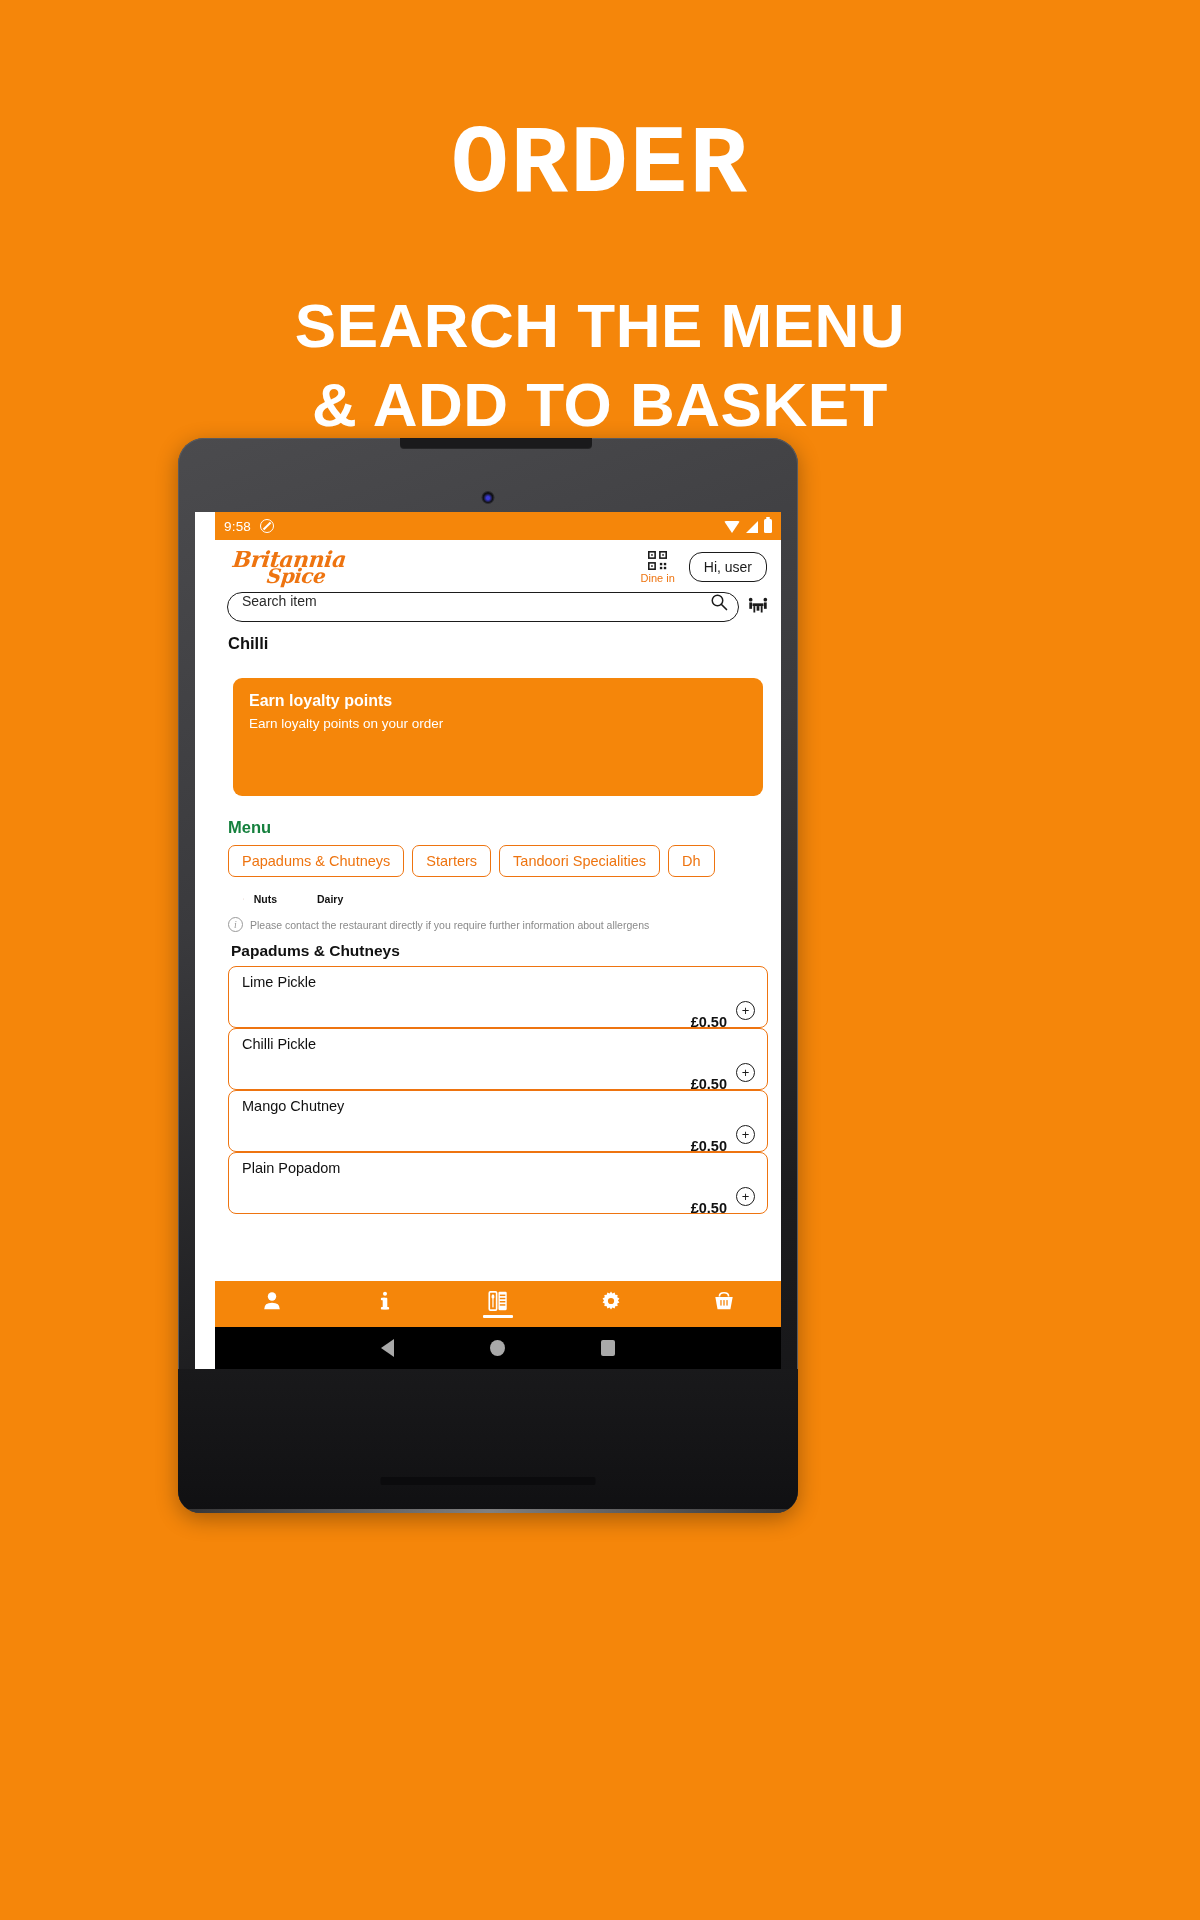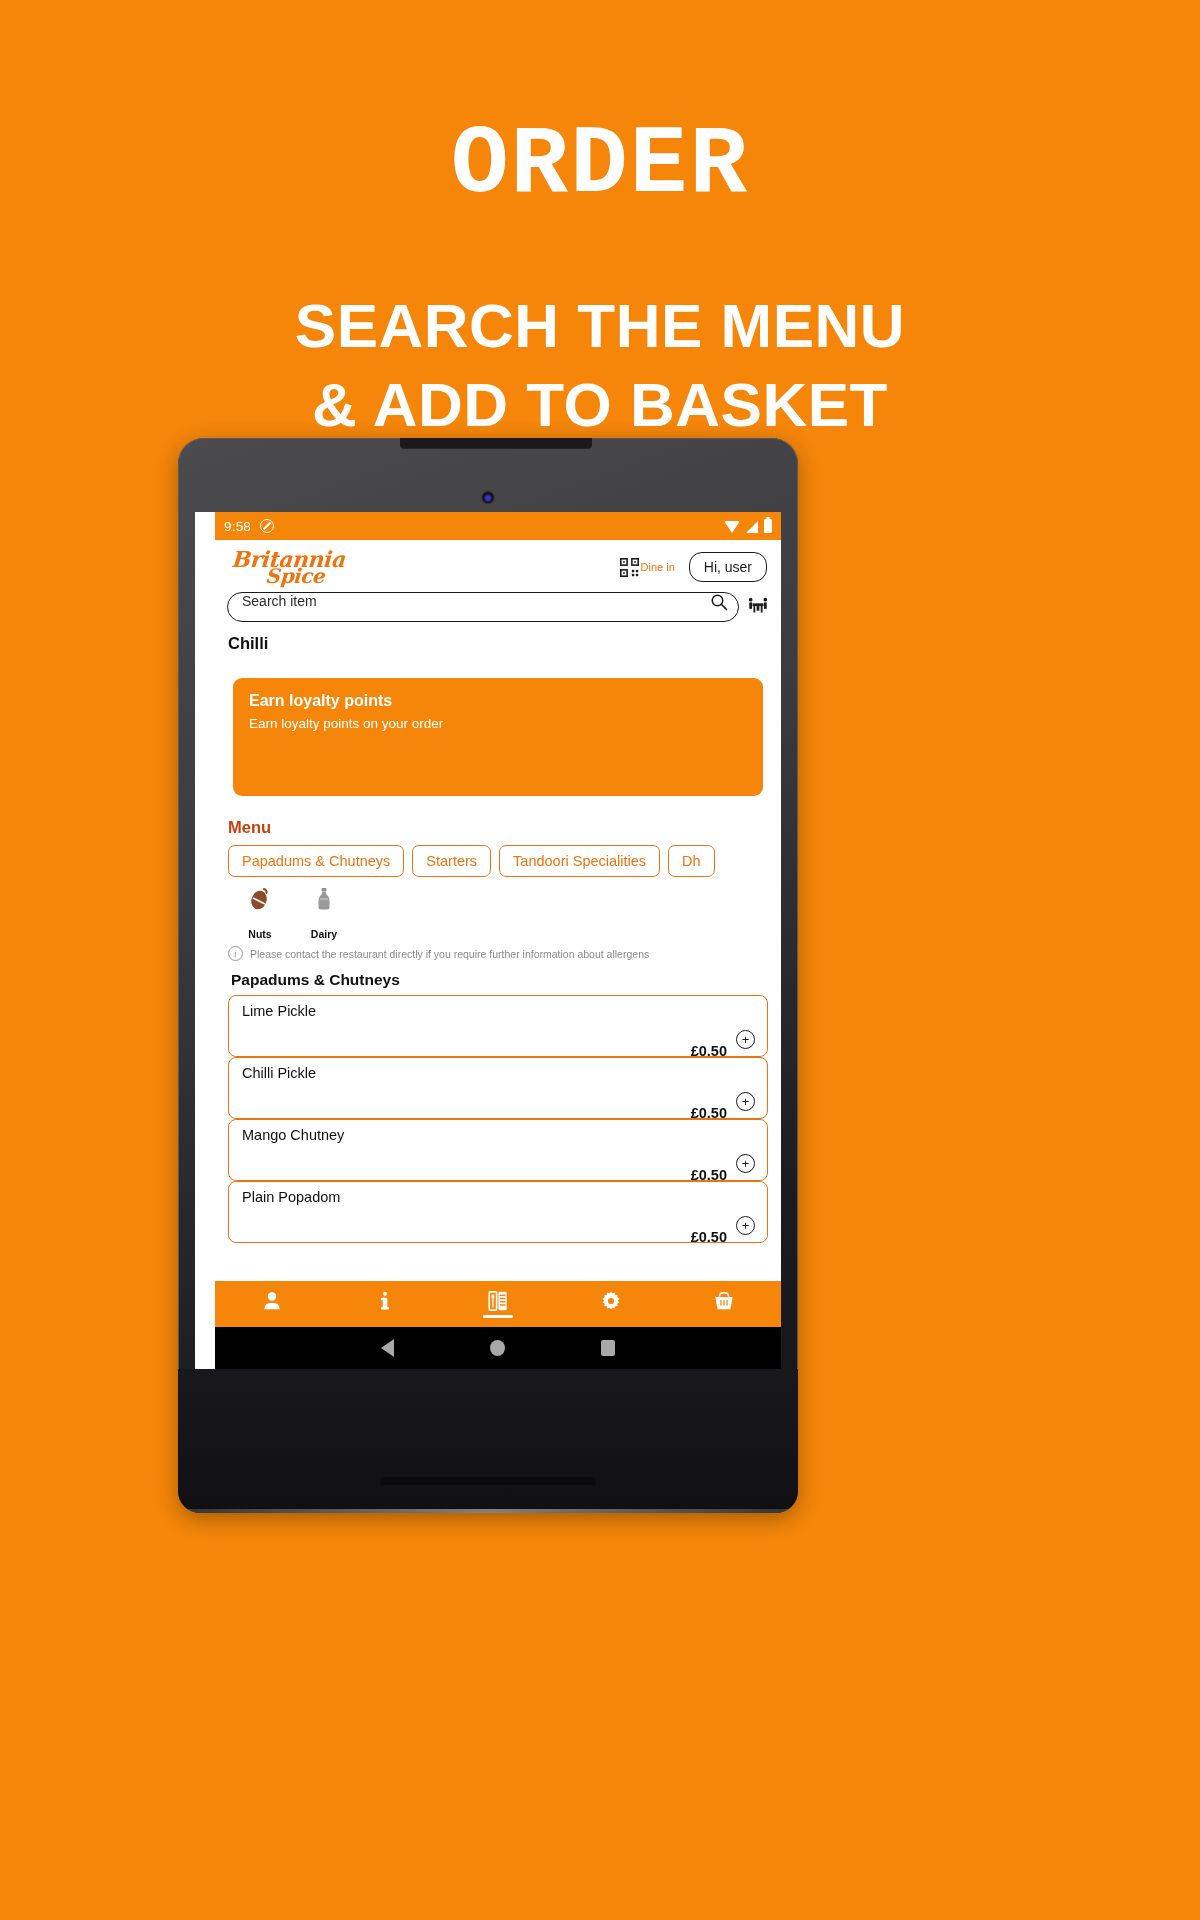--- a/index.html
+++ b/index.html
@@ -136,21 +136,21 @@
     transform: skewX(-6deg);
   }
   .brand-bot {
     font-family: "DejaVu Serif", serif;
     font-weight: 700; font-style: italic;
     font-size: 20px; color: #EE7410; letter-spacing: -.5px;
     margin-top: -4px; margin-left: 34px;
     transform: skewX(-6deg);
   }
   .header-right { display: flex; align-items: center; gap: 14px; }
-  .dinein-block { display: flex; flex-direction: row; align-items: center; gap: 2px; }
+  .dinein-block { display: flex; flex-direction: column; align-items: center; gap: 2px; }
   .qr-icon { width: 19px; height: 19px; display:block; }
   .dinein-label { font-size: 11px; color: #EE7410; }
   .hi-user-btn {
     border: 1.6px solid #1b1b1b; border-radius: 13px;
     padding: 6px 14px; font-size: 14px; color: #1b1b1b; background: #fff;
     white-space: nowrap;
   }
 
   
   .search-row {
@@ -174,36 +174,36 @@
     padding: 6px 0 0 13px;
   }
   .offer-card {
     margin: 25px 18px 0 18px;
     background: #F5860A; border-radius: 9px;
     height: 118px; padding: 14px 16px; color: #fff;
   }
   .offer-title { font-size: 16px; font-weight: 700; margin-bottom: 6px; }
   .offer-sub { font-size: 13.5px; font-weight: 400; }
 
-  .menu-title { font-size: 16.5px; font-weight: 700; color:#c2410c; padding: 22px 0 0 13px; }
+  .menu-title { font-size: 16.5px; font-weight: 700; color:#15803d; padding: 22px 0 0 13px; }
 
   .chips-row {
     display: flex; gap: 8px; padding: 8px 0 0 13px;
     overflow: hidden; white-space: nowrap;
   }
   .chip {
     border: 1.4px solid #EE7410; border-radius: 7px;
     color: #EE7410; font-size: 14.5px;
     padding: 7px 13px; background: #fff; flex: 0 0 auto;
   }
 
   .allergens {
     display: flex; gap: 30px; padding: 10px 0 0 28px; align-items: flex-end;
   }
-  .allergen { display: flex; flex-direction: column; align-items: center; gap: 17px; width: 34px; }
+  .allergen { display: flex; flex-direction: row; align-items: center; gap: 10px; width: 34px; }
   .allergen-label { font-size: 10.5px; color: #111; font-weight: 600; }
   .allergen-note {
     display: flex; align-items: center; gap: 7px;
     padding: 6px 0 0 13px; color: #8a8a8a; font-size: 10.5px;
   }
   .info-circle {
     width: 15px; height: 15px; border-radius: 50%; border: 1.1px solid #9a9a9a;
     display: flex; align-items: center; justify-content: center;
     font-size: 10px; color: #9a9a9a; font-style: italic; flex: 0 0 auto;
     font-family: "Liberation Serif", serif;

